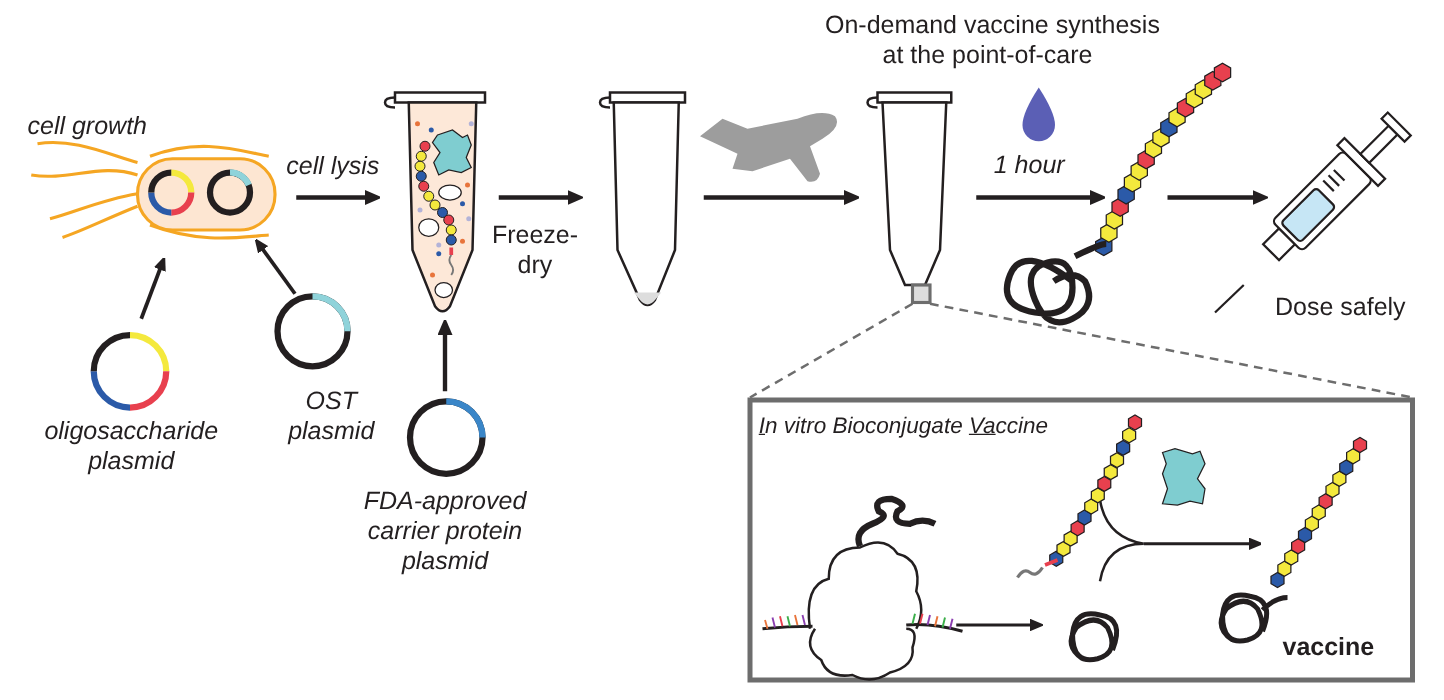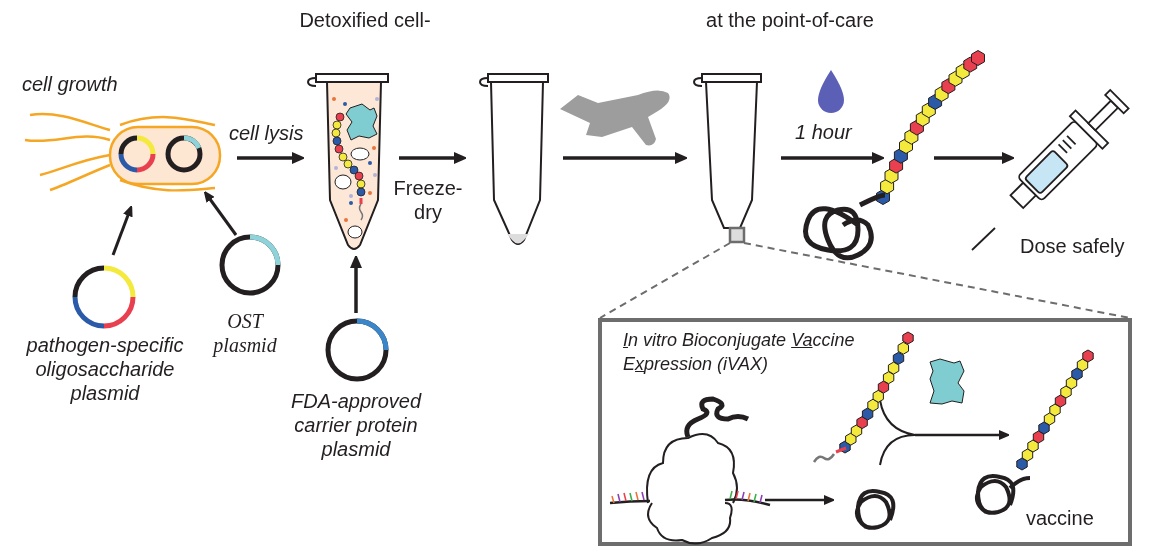--- a/index.html
+++ b/index.html
@@ -1,21 +1,21 @@
 <!DOCTYPE html>
 <html><head>
 <meta charset="utf-8">
 <style>
   html,body{margin:0;padding:0;background:#fff;}
   body{width:1155px;height:560px;position:relative;overflow:hidden;font-family:"Liberation Sans",sans-serif;color:#231f20;}
   svg{position:absolute;left:0;top:0;}
   .lbl{position:absolute;font-size:20px;line-height:24px;text-align:center;white-space:nowrap;}
   .it{font-style:italic;}
   .u{text-decoration:underline;}
-  .bold{font-weight:normal;}
+  .bold{font-weight:bold;}
 </style>
 </head>
 <body>
 
 <svg width="1155" height="560" viewBox="0 0 1155 560">
   <defs>
     <marker id="ah" markerWidth="10" markerHeight="10" refX="6" refY="5" orient="auto" markerUnits="userSpaceOnUse">
       <path d="M0,0 L12,5 L0,10 z" fill="#231f20"></path>
     </marker>
     <marker id="ahs" markerWidth="12" markerHeight="12" refX="8" refY="6" orient="auto" markerUnits="userSpaceOnUse">
@@ -230,47 +230,45 @@
       <polygon points="1065.7,404.0 1060.5,407.0 1055.3,404.0 1055.3,398.0 1060.5,395.0 1065.7,398.0" fill="#e8404e" stroke="#231f20" stroke-width="1"></polygon>
       <polygon points="1071.2,395.0 1066.0,398.0 1060.8,395.0 1060.8,389.0 1066.0,386.0 1071.2,389.0" fill="#f4e93d" stroke="#231f20" stroke-width="1"></polygon>
       <polygon points="1076.7,386.0 1071.5,389.0 1066.3,386.0 1066.3,380.0 1071.5,377.0 1076.7,380.0" fill="#f4e93d" stroke="#231f20" stroke-width="1"></polygon>
       <polygon points="1082.2,377.0 1077.0,380.0 1071.8,377.0 1071.8,371.0 1077.0,368.0 1082.2,371.0" fill="#2b5aa8" stroke="#231f20" stroke-width="1"></polygon>
       <polygon points="1087.7,368.0 1082.5,371.0 1077.3,368.0 1077.3,362.0 1082.5,359.0 1087.7,362.0" fill="#f4e93d" stroke="#231f20" stroke-width="1"></polygon>
       <polygon points="1093.2,359.0 1088.0,362.0 1082.8,359.0 1082.8,353.0 1088.0,350.0 1093.2,353.0" fill="#e8404e" stroke="#231f20" stroke-width="1"></polygon>
     </g>
   <path d="M1010,505 q10,-25 -10,-28 q-20,-5 -22,15 q0,25 20,20 q18,-5 8,-25 q-10,-12 -25,0 q-10,15 5,25 M1010,488 q10,-10 20,-10" fill="none" stroke="#231f20" stroke-width="4"></path>
 </svg>
 
-<div class="lbl it" style="left:22px;top:72px;">cell growth</div>
+<div class="lbl it" style="left:22px;top:89px;">cell growth</div>
 <div class="lbl it" style="left:229px;top:121px;text-align:center;">cell lysis</div>
 <div class="lbl" style="left:290px;top:8px;width:150px;">
-  <div>Detoxified cell-</div>
 </div>
 <div class="lbl" style="left:392px;top:176px;width:72px;">
   <div>Freeze-</div>
   <div>dry</div>
 </div>
 <div class="lbl" style="left:547px;top:176px;width:155px;">
 </div>
 <div class="lbl" style="left:660px;top:8px;width:260px;">
+  <div>On-demand vaccine synthesis</div>
   <div>at the point-of-care</div>
 </div>
 <div class="lbl it" style="left:795px;top:120px;">1 hour</div>
 <div class="lbl" style="left:1020px;top:234px;text-align:center;">Dose safely</div>
 <div class="lbl it" style="left:0px;top:333px;width:210px;">
-  <div>pathogen-specific</div>
   <div>oligosaccharide</div>
   <div>plasmid</div>
 </div>
-<div class="lbl it" style="left:200px;top:309px;width:90px;font-family:Liberation Serif, serif;">
+<div class="lbl it" style="left:220px;top:309px;width:90px;">
   <div>OST</div>
   <div>plasmid</div>
 </div>
 <div class="lbl it" style="left:272px;top:389px;width:168px;">
   <div>FDA-approved</div>
   <div>carrier protein</div>
   <div>plasmid</div>
 </div>
-<div class="lbl it" style="left:607px;top:328px;text-align:left;font-size:18px;line-height:24px;margin-left:16px;">
+<div class="lbl it" style="left:607px;top:328px;text-align:left;font-size:18px;line-height:24px;">
   <div><span class="u">I</span><span id="iv1">n vitro Bioconjugate <span class="u">Va</span>ccine</span></div>
-  <div><span id="iv2">E<span class="u">x</span>pression (iVAX)</span></div>
 </div>
 <div class="lbl bold" style="left:1026px;top:506px;">vaccine</div>
 
 </body></html>

